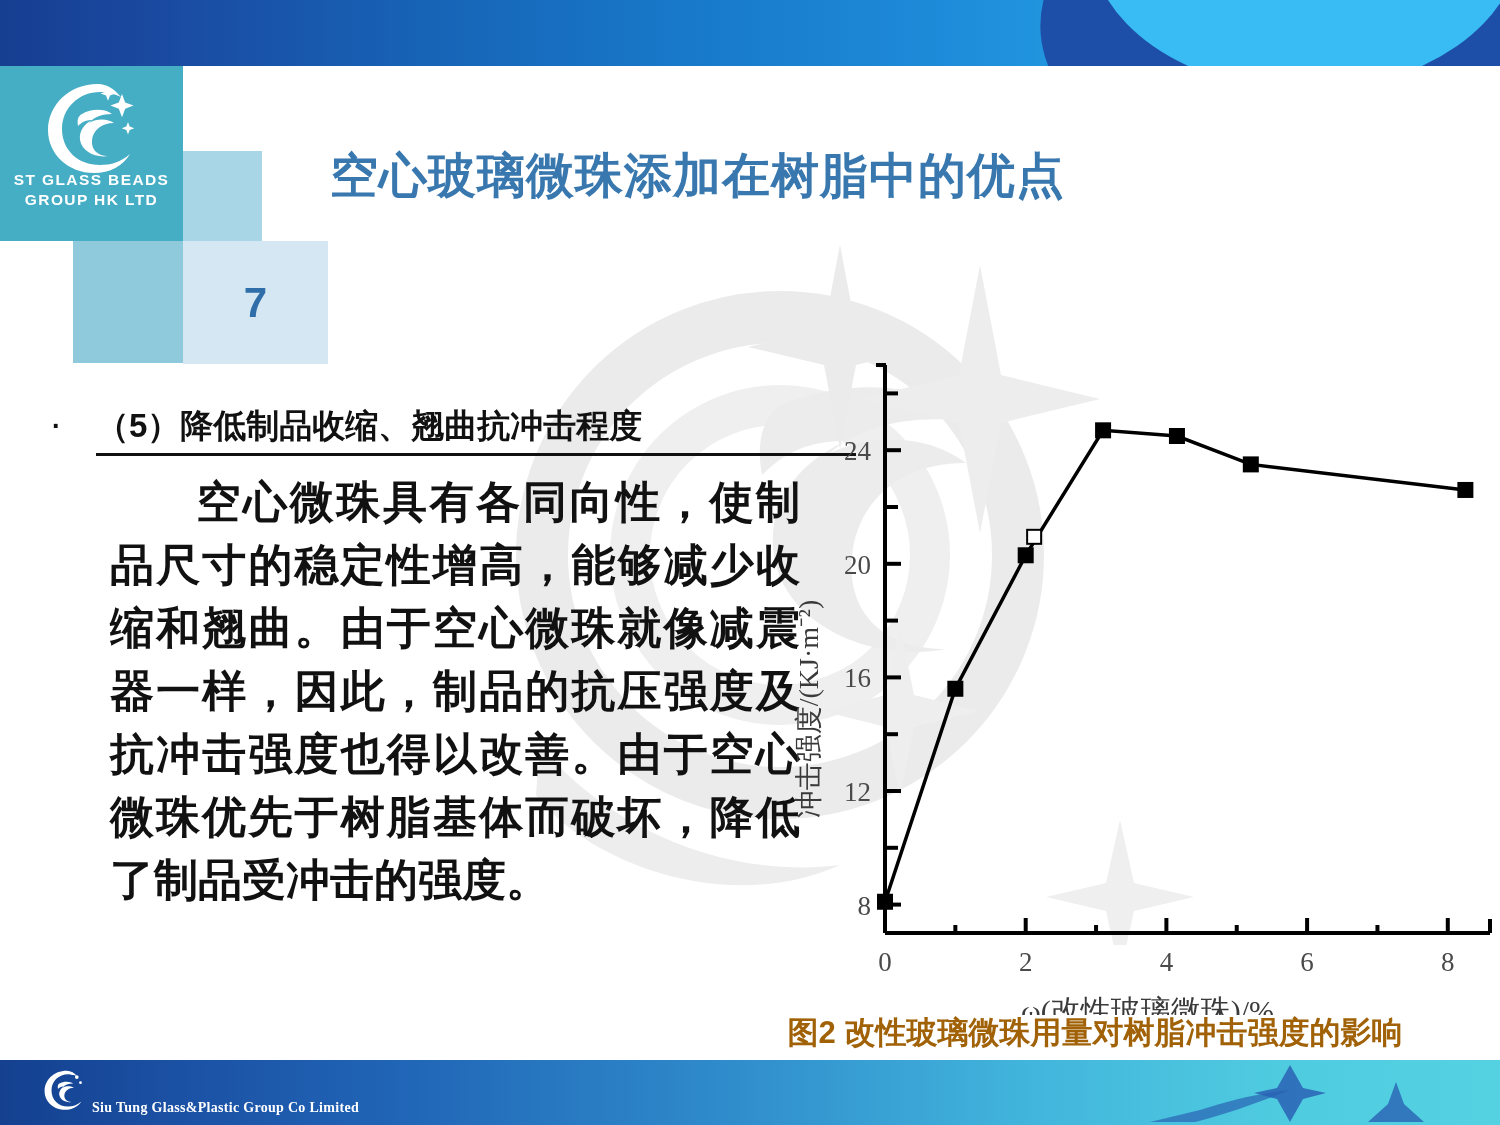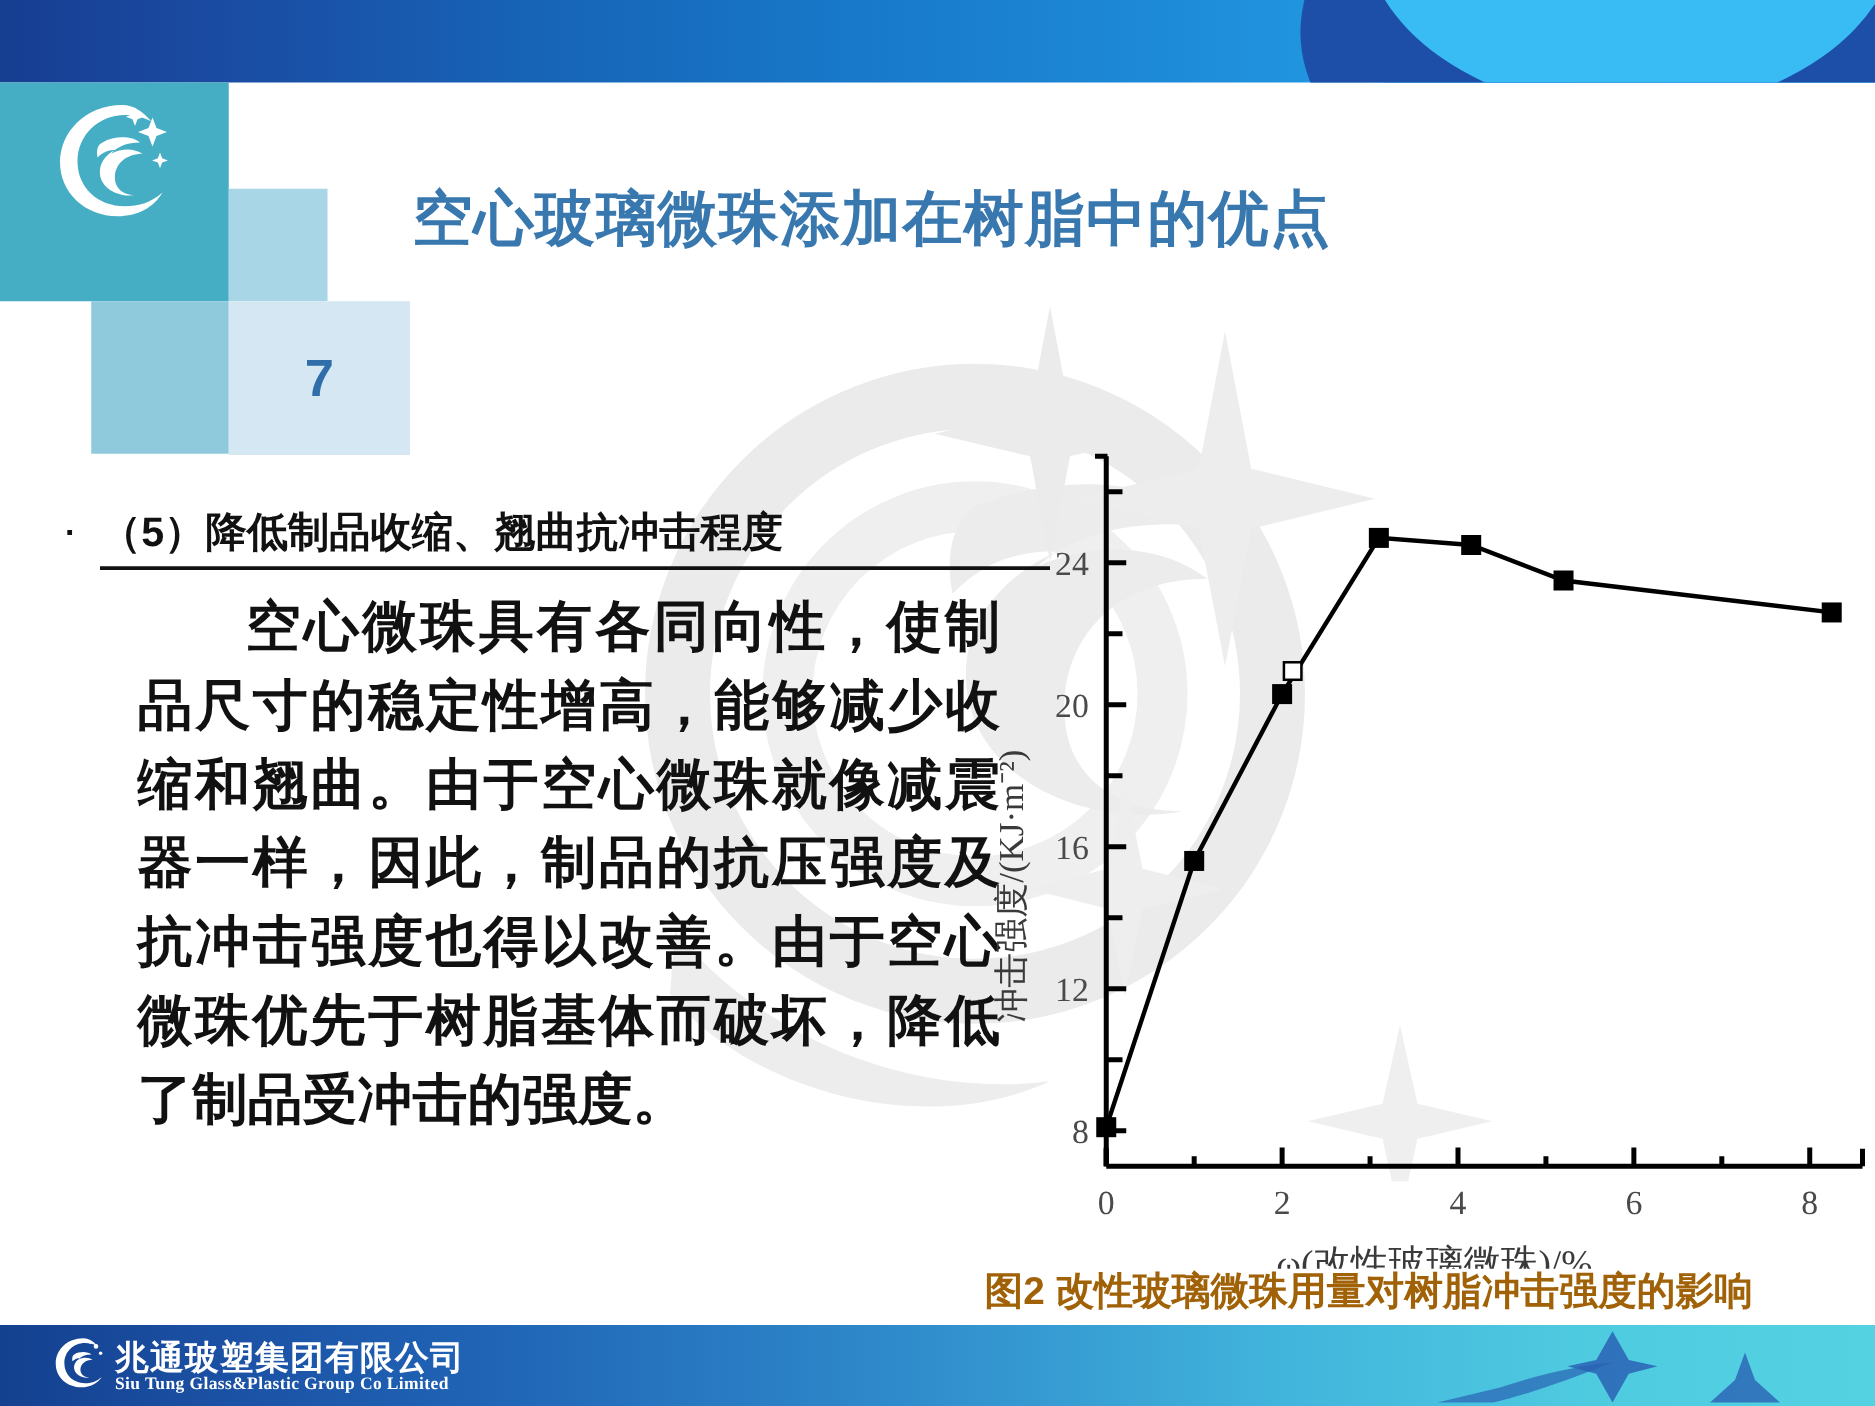--- a/index.html
+++ b/index.html
@@ -77,21 +77,21 @@
     position:absolute;left:480px;top:225px;width:760px;height:720px;
     opacity:1;pointer-events:none;
   }
 
   
   .bullet{
     position:absolute;left:52px;top:404px;
     font-size:27px;color:#111;font-weight:bold;line-height:30px;
   }
   .heading-line{
-    position:absolute;left:80px;top:404px;width:760px;
+    position:absolute;left:96px;top:404px;width:760px;
     font-size:33px;font-weight:bold;color:#111;
     border-bottom:3px solid #111;padding-bottom:4px;
     letter-spacing:0px;white-space:nowrap;
   }
   .para{
     position:absolute;left:110px;top:470px;width:690px;
     font-size:44px;font-weight:bold;color:#111;
     line-height:63px;letter-spacing:0px;
     text-align:justify;
   }
@@ -137,20 +137,24 @@
 </div>
 
 <div class="logo-box">
   <svg class="logo-mark" viewBox="0 0 110 100">
     <path d="M62 6 C32 6 12 28 12 52 C12 76 32 95 58 95 C74 95 87 88 94 76 C85 84 75 87 64 87 C42 87 26 72 26 51 C26 30 43 14 64 14 C72 14 79 16 85 19 C78 11 71 6 62 6 Z" fill="#ffffff"></path>
     <path d="M46 36 C56 30 70 31 76 36 C66 36 58 39 53 45 C62 40 72 41 78 45 C66 45 57 52 56 62 C55 72 62 78 72 78 C60 80 46 74 44 62 C43 53 48 46 56 42 C50 42 46 44 42 48 C41 42 42 38 46 36 Z" fill="#ffffff"></path>
     <path d="M86 16 l3.2 8.4 8.4 3.2 -8.4 3.2 -3.2 8.4 -3.2 -8.4 -8.4 -3.2 8.4 -3.2 Z" fill="#ffffff"></path>
     <path d="M72 8 l2 5.4 5.4 2 -5.4 2 -2 5.4 -2 -5.4 -5.4 -2 5.4 -2 Z" fill="#ffffff"></path>
     <path d="M92 44 l1.7 4.6 4.6 1.7 -4.6 1.7 -1.7 4.6 -1.7 -4.6 -4.6 -1.7 4.6 -1.7 Z" fill="#ffffff"></path>
   </svg>
+  <div class="logo-text">
+    <div>ST GLASS BEADS</div>
+    <div>GROUP HK LTD</div>
+  </div>
 </div>
 
 <div class="sq-top"></div>
 <div class="sq-mid"></div>
 <div class="sq-light"></div>
 <div class="page-num">7</div>
 
 <div class="slide-title">空心玻璃微珠添加在树脂中的优点</div>
 
 <svg class="watermark" viewBox="0 0 760 720">
@@ -231,15 +235,14 @@
     <path d="M1396 22 L1404 44 L1424 62 L1368 62 L1388 44 Z" fill="#2A62B4" opacity="0.8"></path>
     <path d="M1200 50 C1230 40 1265 32 1290 30 C1255 44 1220 56 1195 62 L1150 62 Z" fill="#2A62B4" opacity="0.7"></path>
   </svg>
   <svg class="footer-logo" viewBox="0 0 100 100">
     <path d="M58 8 C30 8 10 28 10 52 C10 76 30 93 55 93 C70 93 83 86 90 75 C81 83 71 86 61 86 C40 86 25 71 25 51 C25 31 41 16 61 16 C69 16 76 18 82 21 C75 13 67 8 58 8 Z" fill="#ffffff"></path>
     <path d="M42 36 C52 30 66 31 72 36 C62 36 54 39 49 45 C58 40 68 41 74 45 C62 45 54 52 53 61 C52 70 59 76 68 76 C57 78 44 72 42 61 C41 52 46 46 53 42 C47 42 43 44 39 48 C38 42 39 38 42 36 Z" fill="#ffffff"></path>
     <circle cx="80" cy="22" r="4" fill="#ffffff"></circle>
     <circle cx="88" cy="34" r="3" fill="#ffffff"></circle>
     <circle cx="70" cy="15" r="2.5" fill="#ffffff"></circle>
   </svg>
-  <div class="footer-cn">兆通玻塑集团有限公司</div>
   <div class="footer-en">Siu Tung Glass&amp;Plastic Group Co Limited</div>
 </div>
 
 </body></html>

